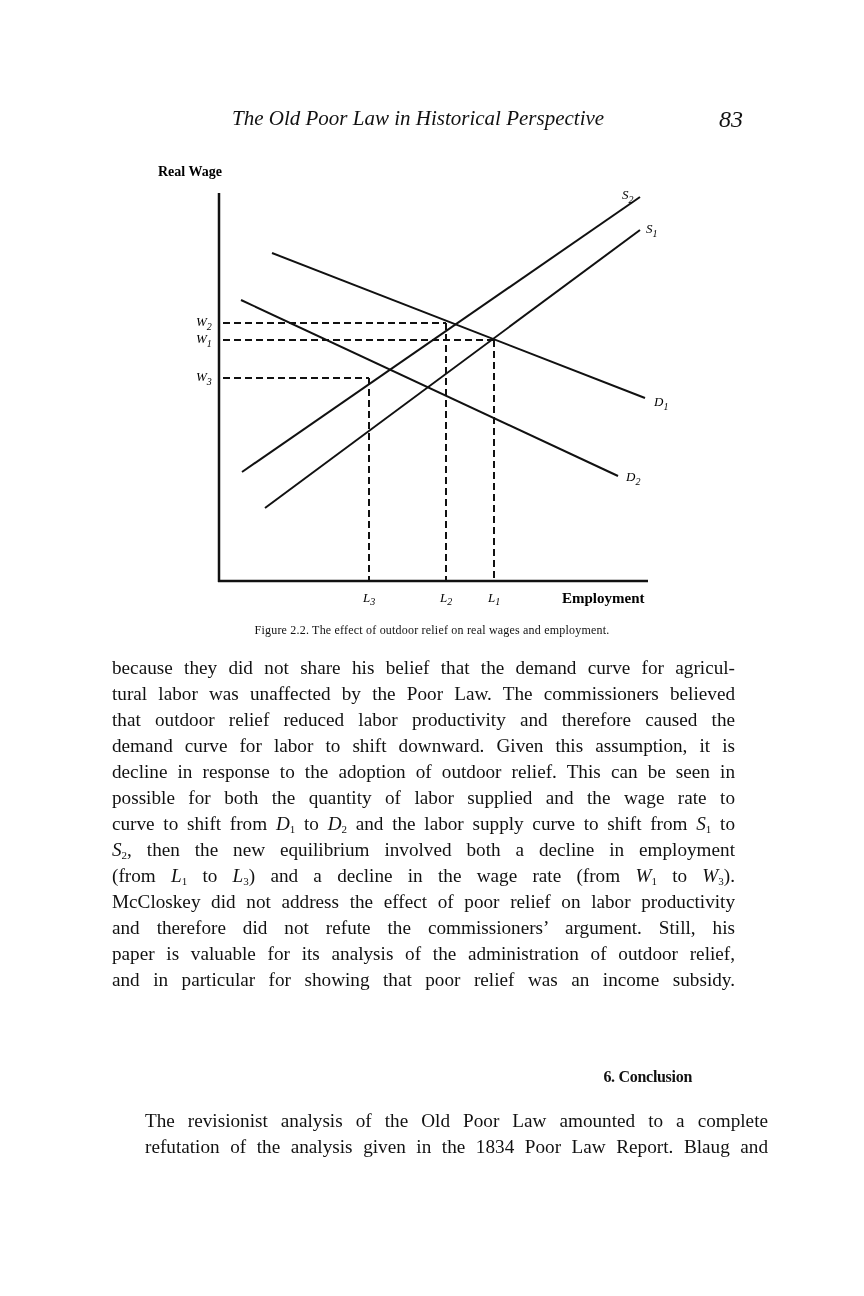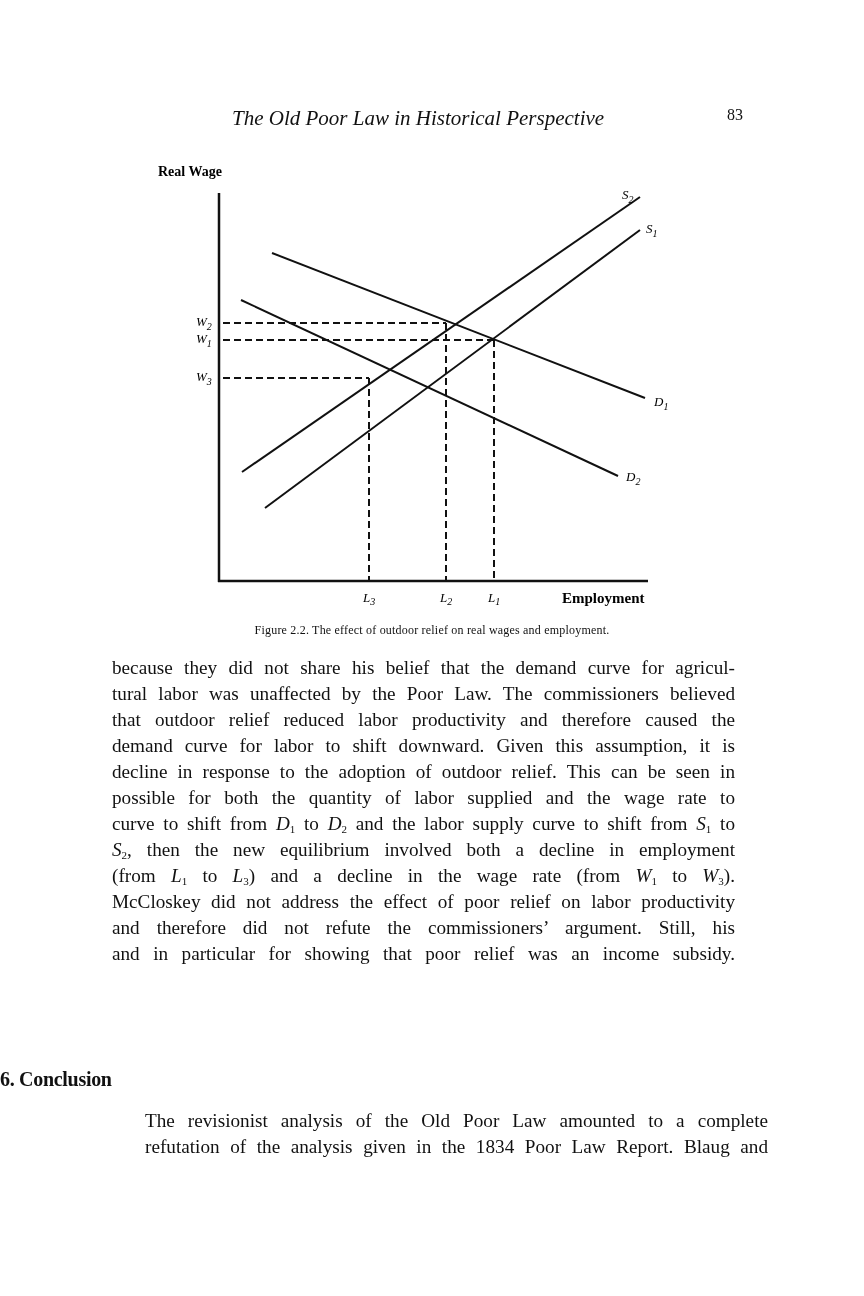--- a/index.html
+++ b/index.html
@@ -1,26 +1,26 @@
 <!DOCTYPE html>
 <html><head>
 <meta charset="utf-8">
 <style>
   html, body { margin: 0; padding: 0; background: #ffffff; }
   body { width: 864px; height: 1296px; position: relative; overflow: hidden; color: #111; font-family: "Liberation Serif", serif; }
   .running-head { position: absolute; top: 106px; left: 120px; width: 623px; height: 30px; }
   .running-title { position: absolute; left: 112px; top: 0; font-style: italic; font-size: 21px; }
-  .page-number { position: absolute; right: 0; top: 0; font-size: 16px; }
+  .page-number { position: absolute; right: 0; top: 0; font-size: 24px; font-style: italic; }
   .figure { position: absolute; left: 0; top: 150px; width: 692px; height: 500px; }
   .figure svg { position: absolute; left: 0; top: 0; }
   .caption { position: absolute; top: 623px; left: 0; width: 864px; text-align: center; font-size: 12px; letter-spacing: 0.2px; }
   .body-text { position: absolute; left: 112px; top: 655px; width: 623px; font-size: 19.2px; line-height: 26px; }
   .line { display: block; text-align: justify; text-align-last: justify; white-space: nowrap; height: 26px; }
   .line.last { text-align-last: justify; }
-  .heading { position: absolute; top: 1068px; left: 0; width: 692px; text-align: left; font-weight: bold; font-size: 20px; letter-spacing: -0.3px; }
+  .heading { position: absolute; top: 1068px; left: 0; width: 692px; text-align: right; font-weight: bold; font-size: 16px; letter-spacing: -0.3px; }
   .para2 { position: absolute; left: 120px; top: 1108px; width: 623px; font-size: 19.2px; line-height: 26px; margin-left: 25px; }
   .sub { font-size: 11px; vertical-align: -3px; font-style: normal; }
 </style>
 </head>
 <body>
 
 <div class="running-head">
   <span class="running-title">The Old Poor Law in Historical Perspective</span>
   <span class="page-number">83</span>
 </div>
@@ -69,20 +69,21 @@
   <span class="line">tural labor was unaffected by the Poor Law. The commissioners believed</span>
   <span class="line">that outdoor relief reduced labor productivity and therefore caused the</span>
   <span class="line">demand curve for labor to shift downward. Given this assumption, it is</span>
   <span class="line">decline in response to the adoption of outdoor relief. This can be seen in</span>
   <span class="line">possible for both the quantity of labor supplied and the wage rate to</span>
   <span class="line"><span>curve to shift from </span><i>D</i><span class="sub">1</span><span> to </span><i>D</i><span class="sub">2</span><span> and the labor supply curve to shift from </span><i>S</i><span class="sub">1</span><span> to</span></span>
   <span class="line"><i>S</i><span class="sub">2</span><span>, then the new equilibrium involved both a decline in employment</span></span>
   <span class="line"><span>(from </span><i>L</i><span class="sub">1</span><span> to </span><i>L</i><span class="sub">3</span><span>) and a decline in the wage rate (from </span><i>W</i><span class="sub">1</span><span> to </span><i>W</i><span class="sub">3</span><span>).</span></span>
   <span class="line">McCloskey did not address the effect of poor relief on labor productivity</span>
   <span class="line">and therefore did not refute the commissioners’ argument. Still, his</span>
+  <span class="line">paper is valuable for its analysis of the administration of outdoor relief,</span>
   <span class="line last">and in particular for showing that poor relief was an income subsidy.</span>
 </div>
 
 <div class="heading">6. Conclusion</div>
 
 <div class="para2">
   <span class="line">The revisionist analysis of the Old Poor Law amounted to a complete</span>
   <span class="line">refutation of the analysis given in the 1834 Poor Law Report. Blaug and</span>
 </div>
 

